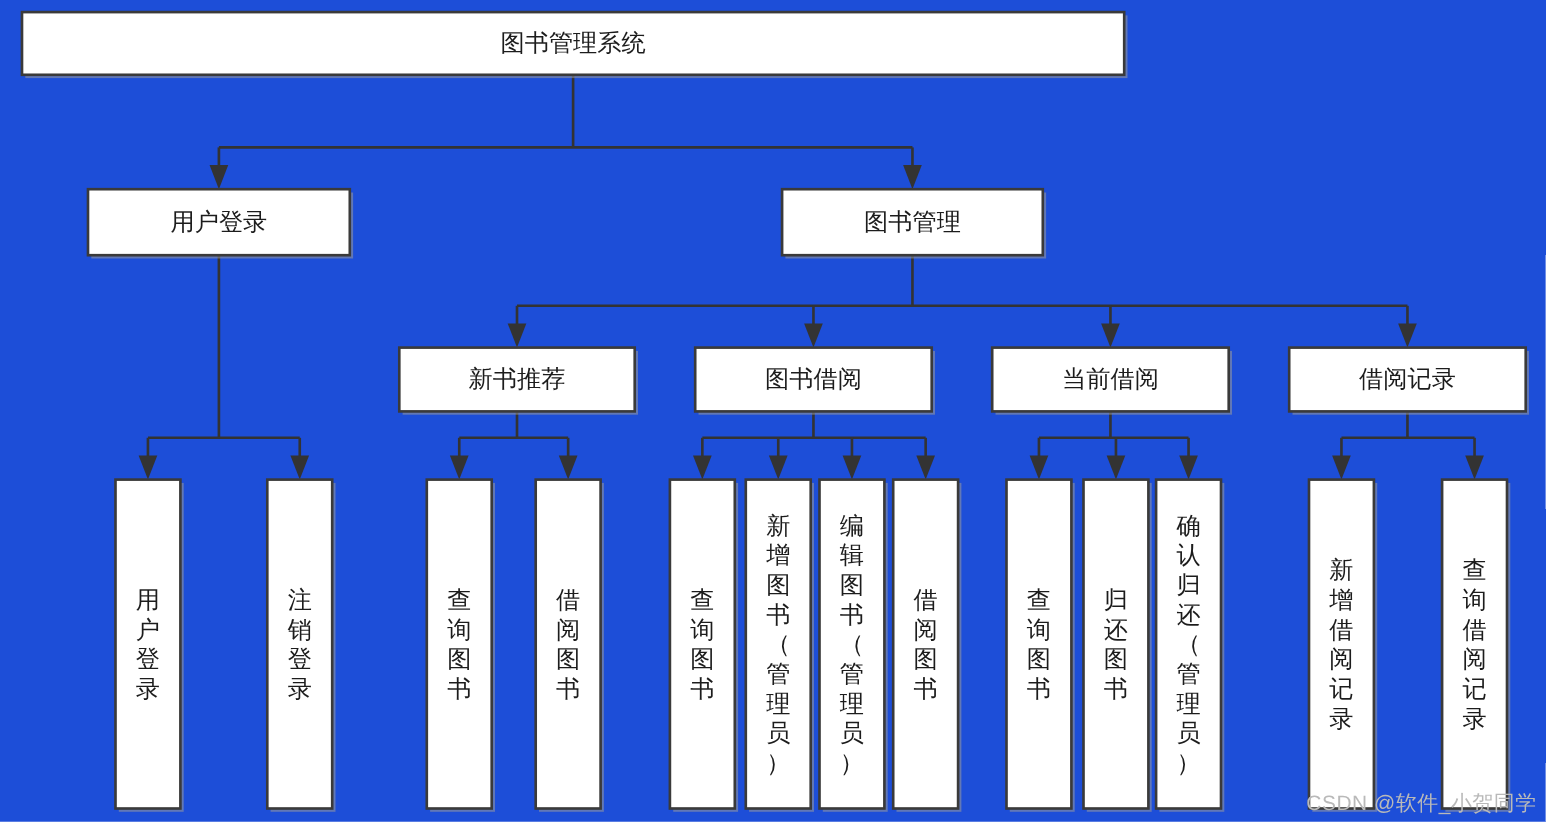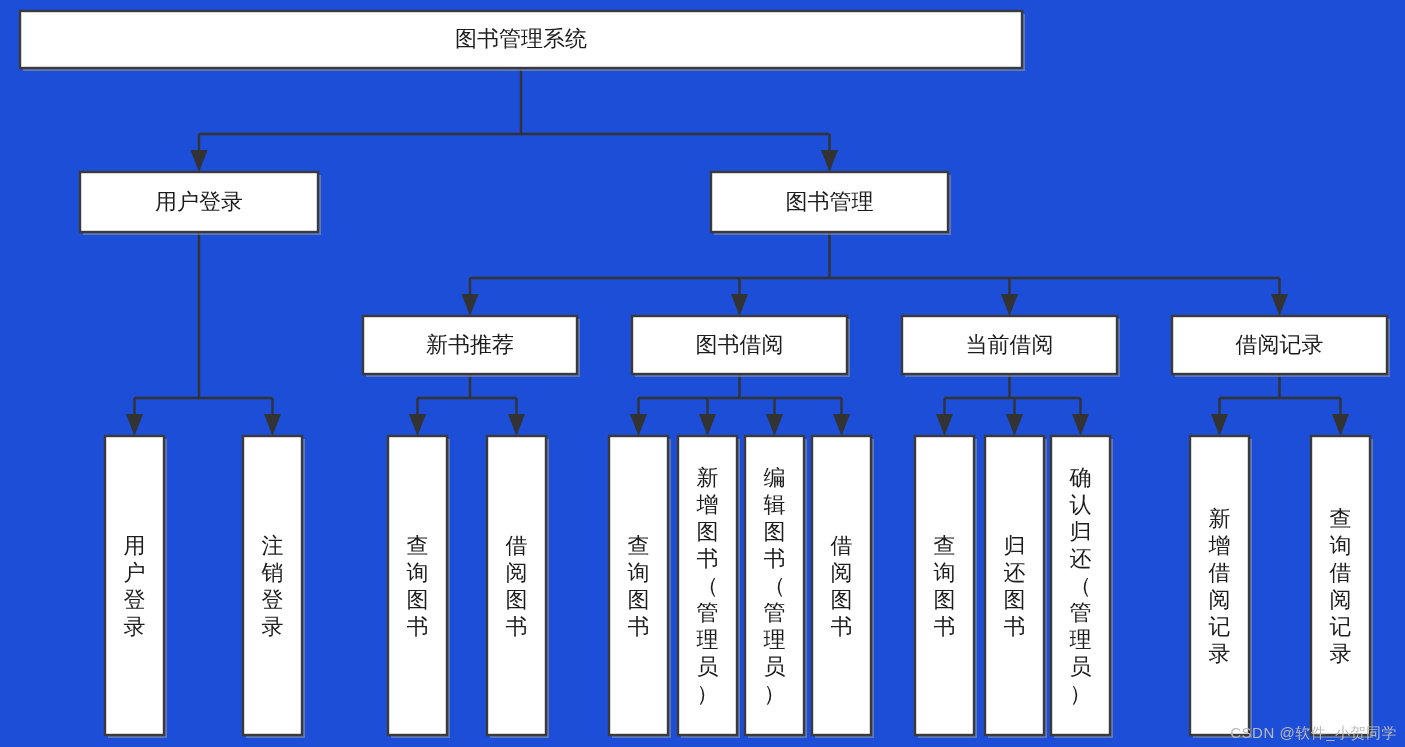--- a/index.html
+++ b/index.html
@@ -56,21 +56,21 @@
     font-family: "Liberation Sans", "DejaVu Sans", sans-serif;
     font-size: 22px;
     fill: #1c1c1c;
     text-anchor: middle;
   }
   .watermark-text {
     position: absolute;
     right: 8px;
     bottom: 4px;
     font-family: "Liberation Sans", "DejaVu Sans", sans-serif;
-    font-size: 15px;
+    font-size: 19px;
     color: #b9b9b9;
     white-space: nowrap;
     letter-spacing: 0.5px;
   }
 </style>
 </head>
 <body>
 
 <div id="diagram-root">
   <svg class="diagram-canvas" viewBox="0 0 1405 747">

